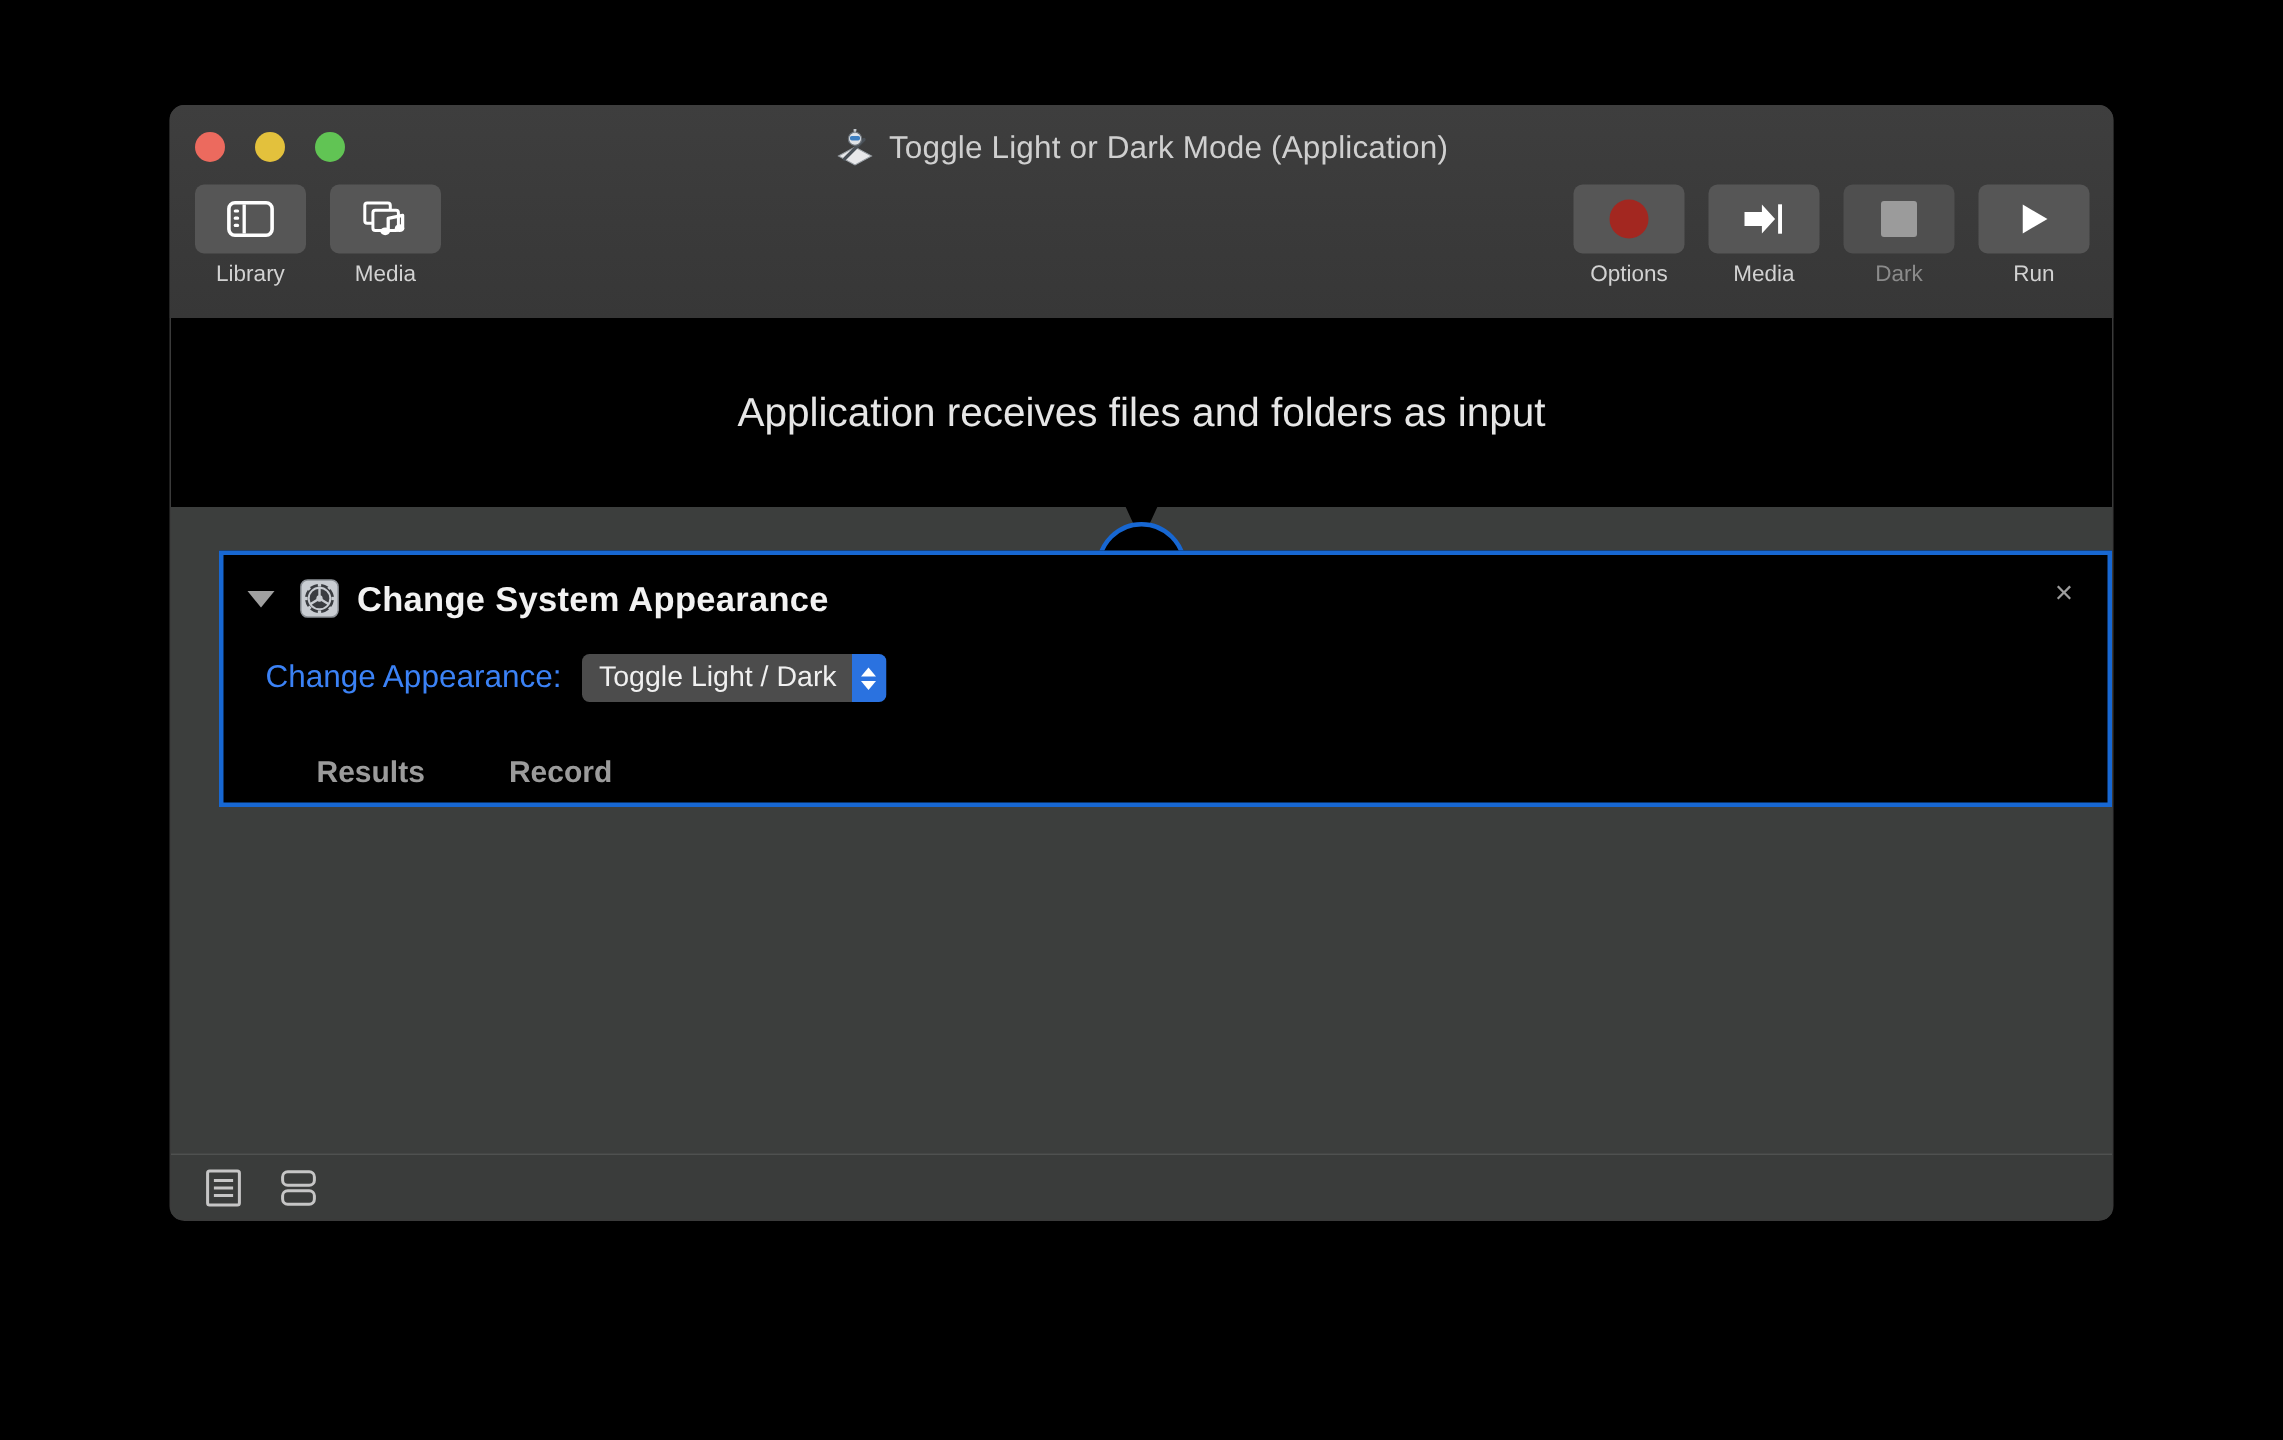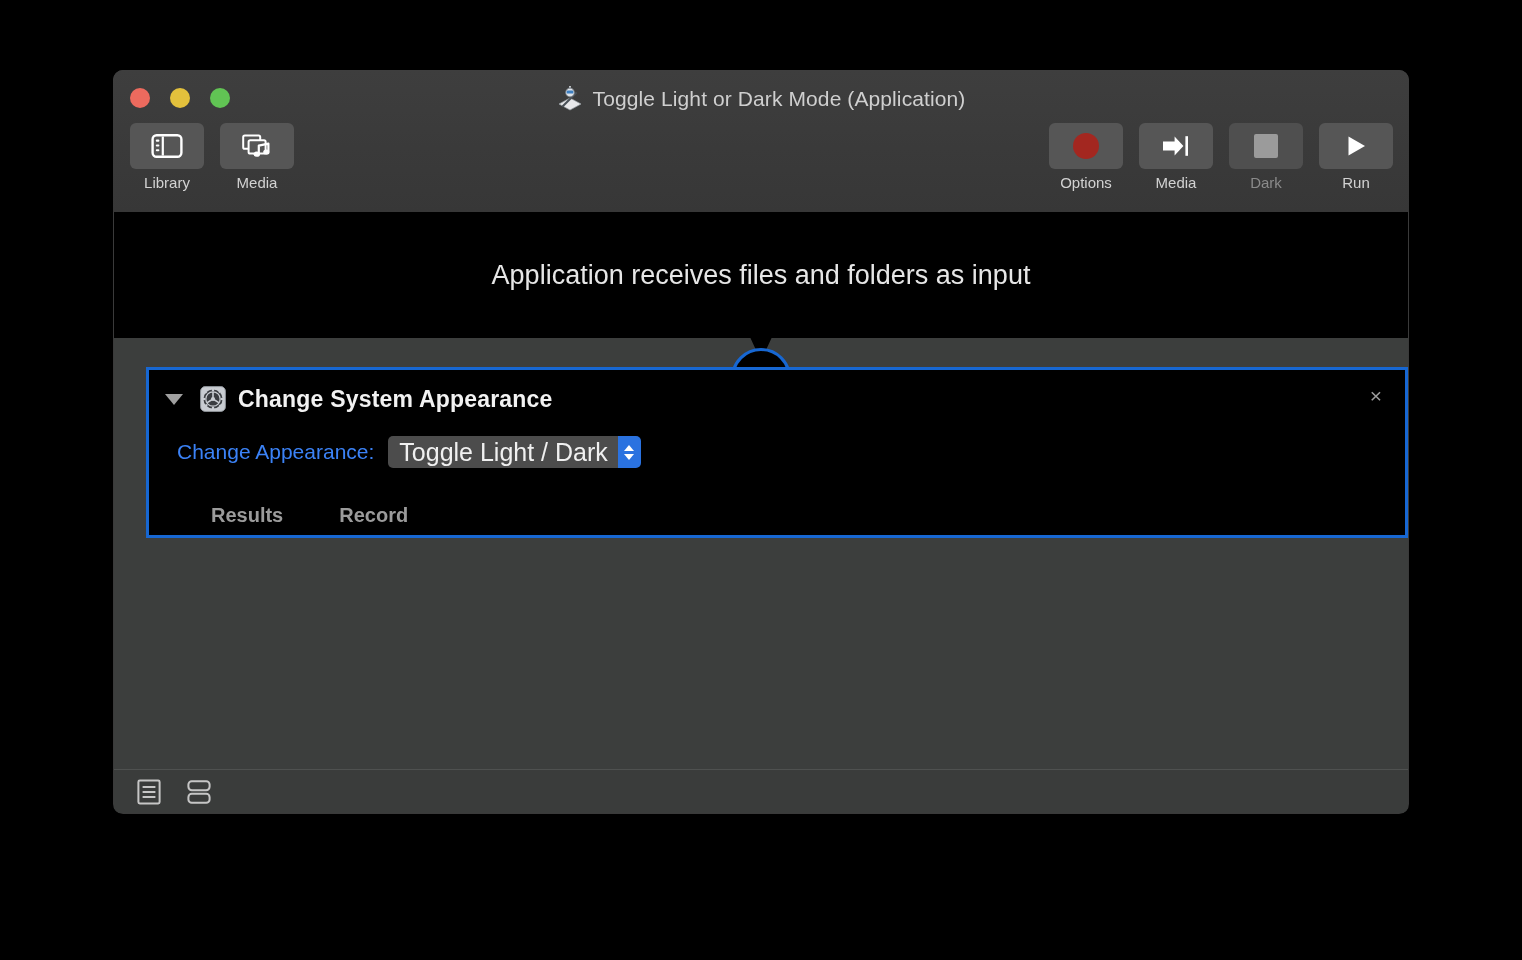--- a/index.html
+++ b/index.html
@@ -252,21 +252,21 @@
     height: 32px;
     display: flex;
     align-items: stretch;
     border-radius: 5px;
     overflow: hidden;
     cursor: default;
   }
   .popup-text {
     background: #4c4c4c;
     color: #f0f0f0;
-    font-size: 25px;
+    font-size: 19px;
     display: flex;
     align-items: center;
     padding: 0 10px 0 11px;
   }
   .popup-arrows {
     background: #2a72e0;
     width: 23px;
     display: flex;
     flex-direction: column;
     align-items: center;

